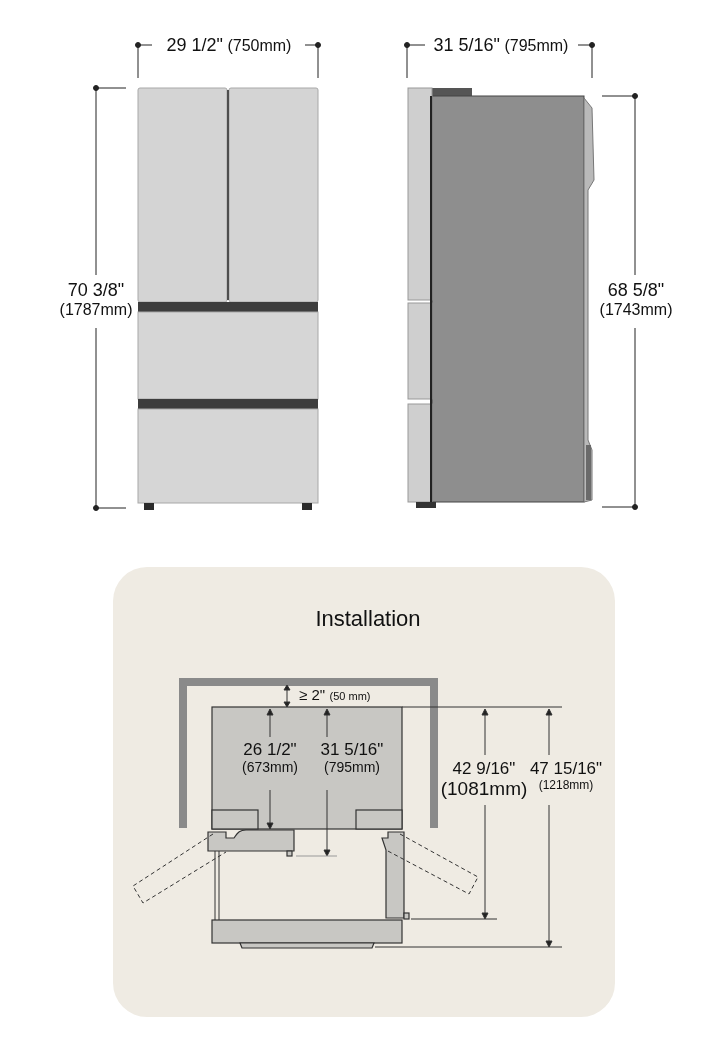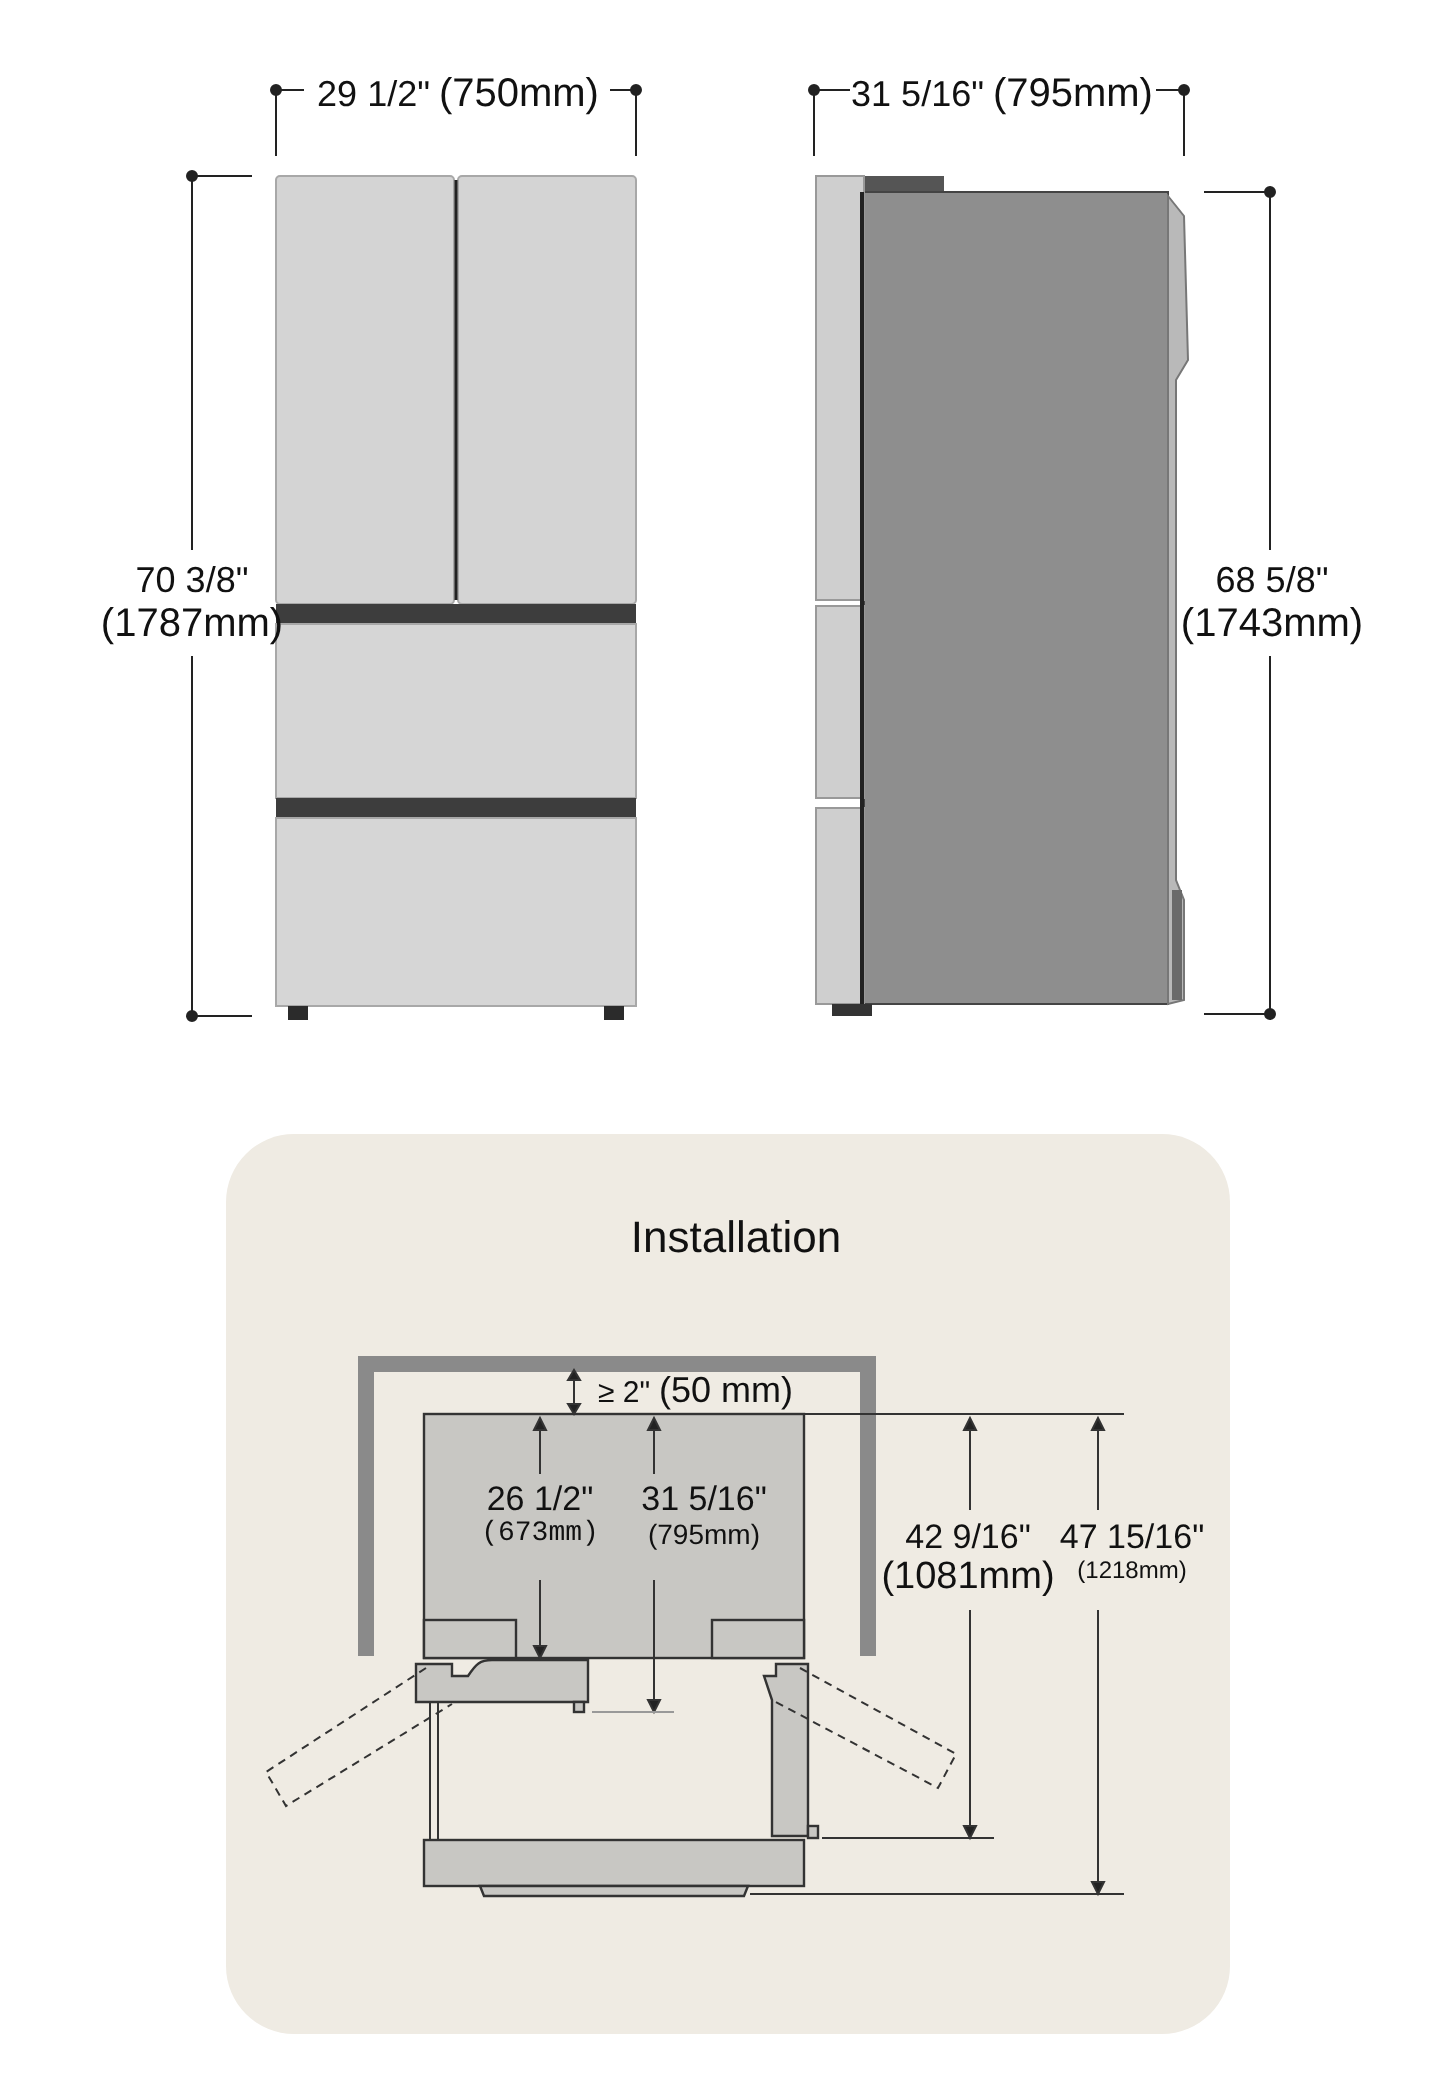--- a/index.html
+++ b/index.html
@@ -1,19 +1,19 @@
 <!DOCTYPE html>
 <html><head>
 <meta charset="utf-8">
 <style>
   html,body{margin:0;padding:0;background:#ffffff;}
   body{width:728px;height:1050px;position:relative;overflow:hidden;font-family:"Liberation Sans",sans-serif;color:#111;}
   .lbl{position:absolute;text-align:center;line-height:1.1;color:#111;white-space:nowrap;}
   .big{font-size:18px;}
-  .small{font-size:20px;}
+  .small{font-size:16px;}
   svg{position:absolute;left:0;top:0;}
   .panel{position:absolute;left:113px;top:567px;width:502px;height:450px;background:#efebe3;border-radius:34px;}
   .title{position:absolute;left:4px;width:100%;top:606px;text-align:center;font-size:22px;color:#111;}
 </style>
 </head>
 <body>
 
 <svg width="728" height="540">
 
   <g stroke="#222" stroke-width="1" fill="#222">
@@ -155,25 +155,25 @@
     <line x1="549" y1="710" x2="549" y2="755"></line>
       <line x1="549" y1="805" x2="549" y2="946"></line>
     <path d="M546,715 L549,709 L552,715 Z"></path>
       <path d="M546,941 L549,947 L552,941 Z"></path>
     <line x1="375" y1="947" x2="562" y2="947"></line>
   </g>
 </svg>
 
 <div class="lbl" style="left:299px;top:686px;">
   <span style="font-size:15px;">≥ 2"</span>
-  <span style="font-size:18px;">(50 mm)</span>
+  <span style="font-size:11px;">(50 mm)</span>
 </div>
 <div class="lbl" style="left:228px;top:741px;width:84px;">
   <div style="font-size:17px;">26 1/2"</div>
-  <div style="font-size:14px;font-family:Liberation Mono, monospace;">(673mm)</div>
+  <div style="font-size:14px;">(673mm)</div>
 </div>
 <div class="lbl" style="left:310px;top:741px;width:84px;">
   <div style="font-size:17px;">31 5/16"</div>
   <div style="font-size:14px;">(795mm)</div>
 </div>
 <div class="lbl" style="left:434px;top:760px;width:100px;">
   <div style="font-size:17px;">42 9/16"</div>
   <div style="font-size:19px;">(1081mm)</div>
 </div>
 <div class="lbl" style="left:520px;top:760px;width:92px;">

